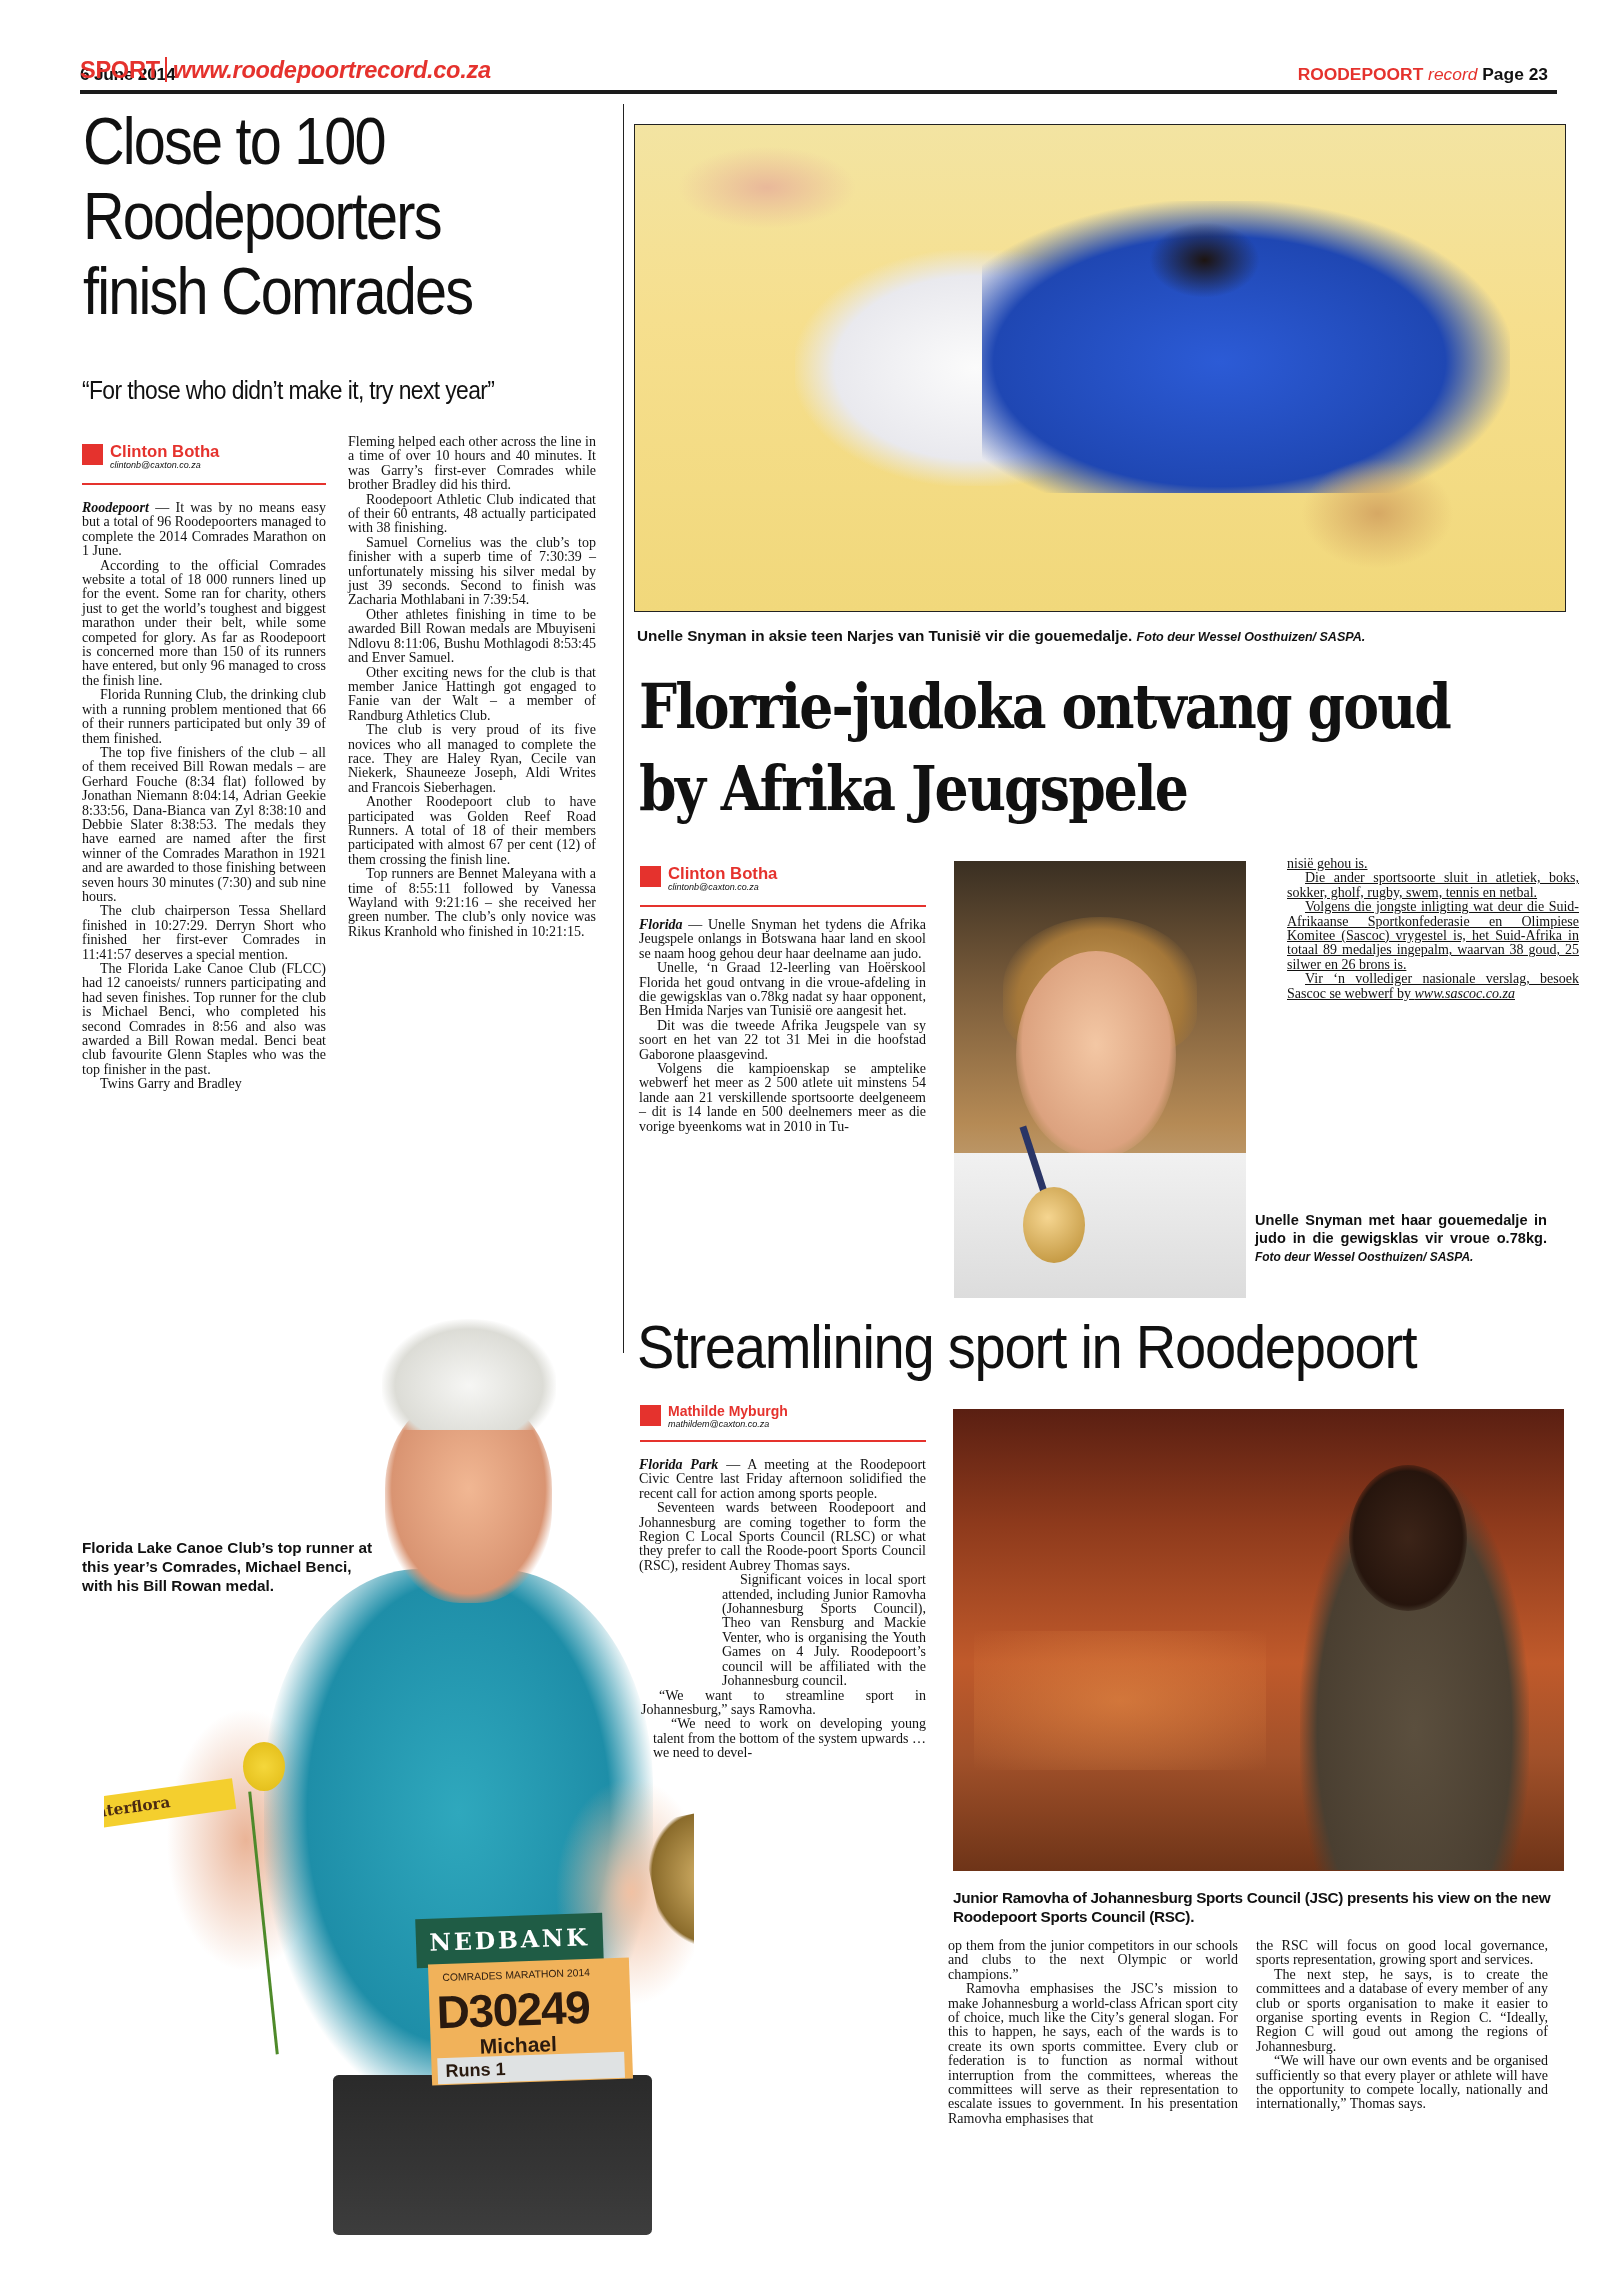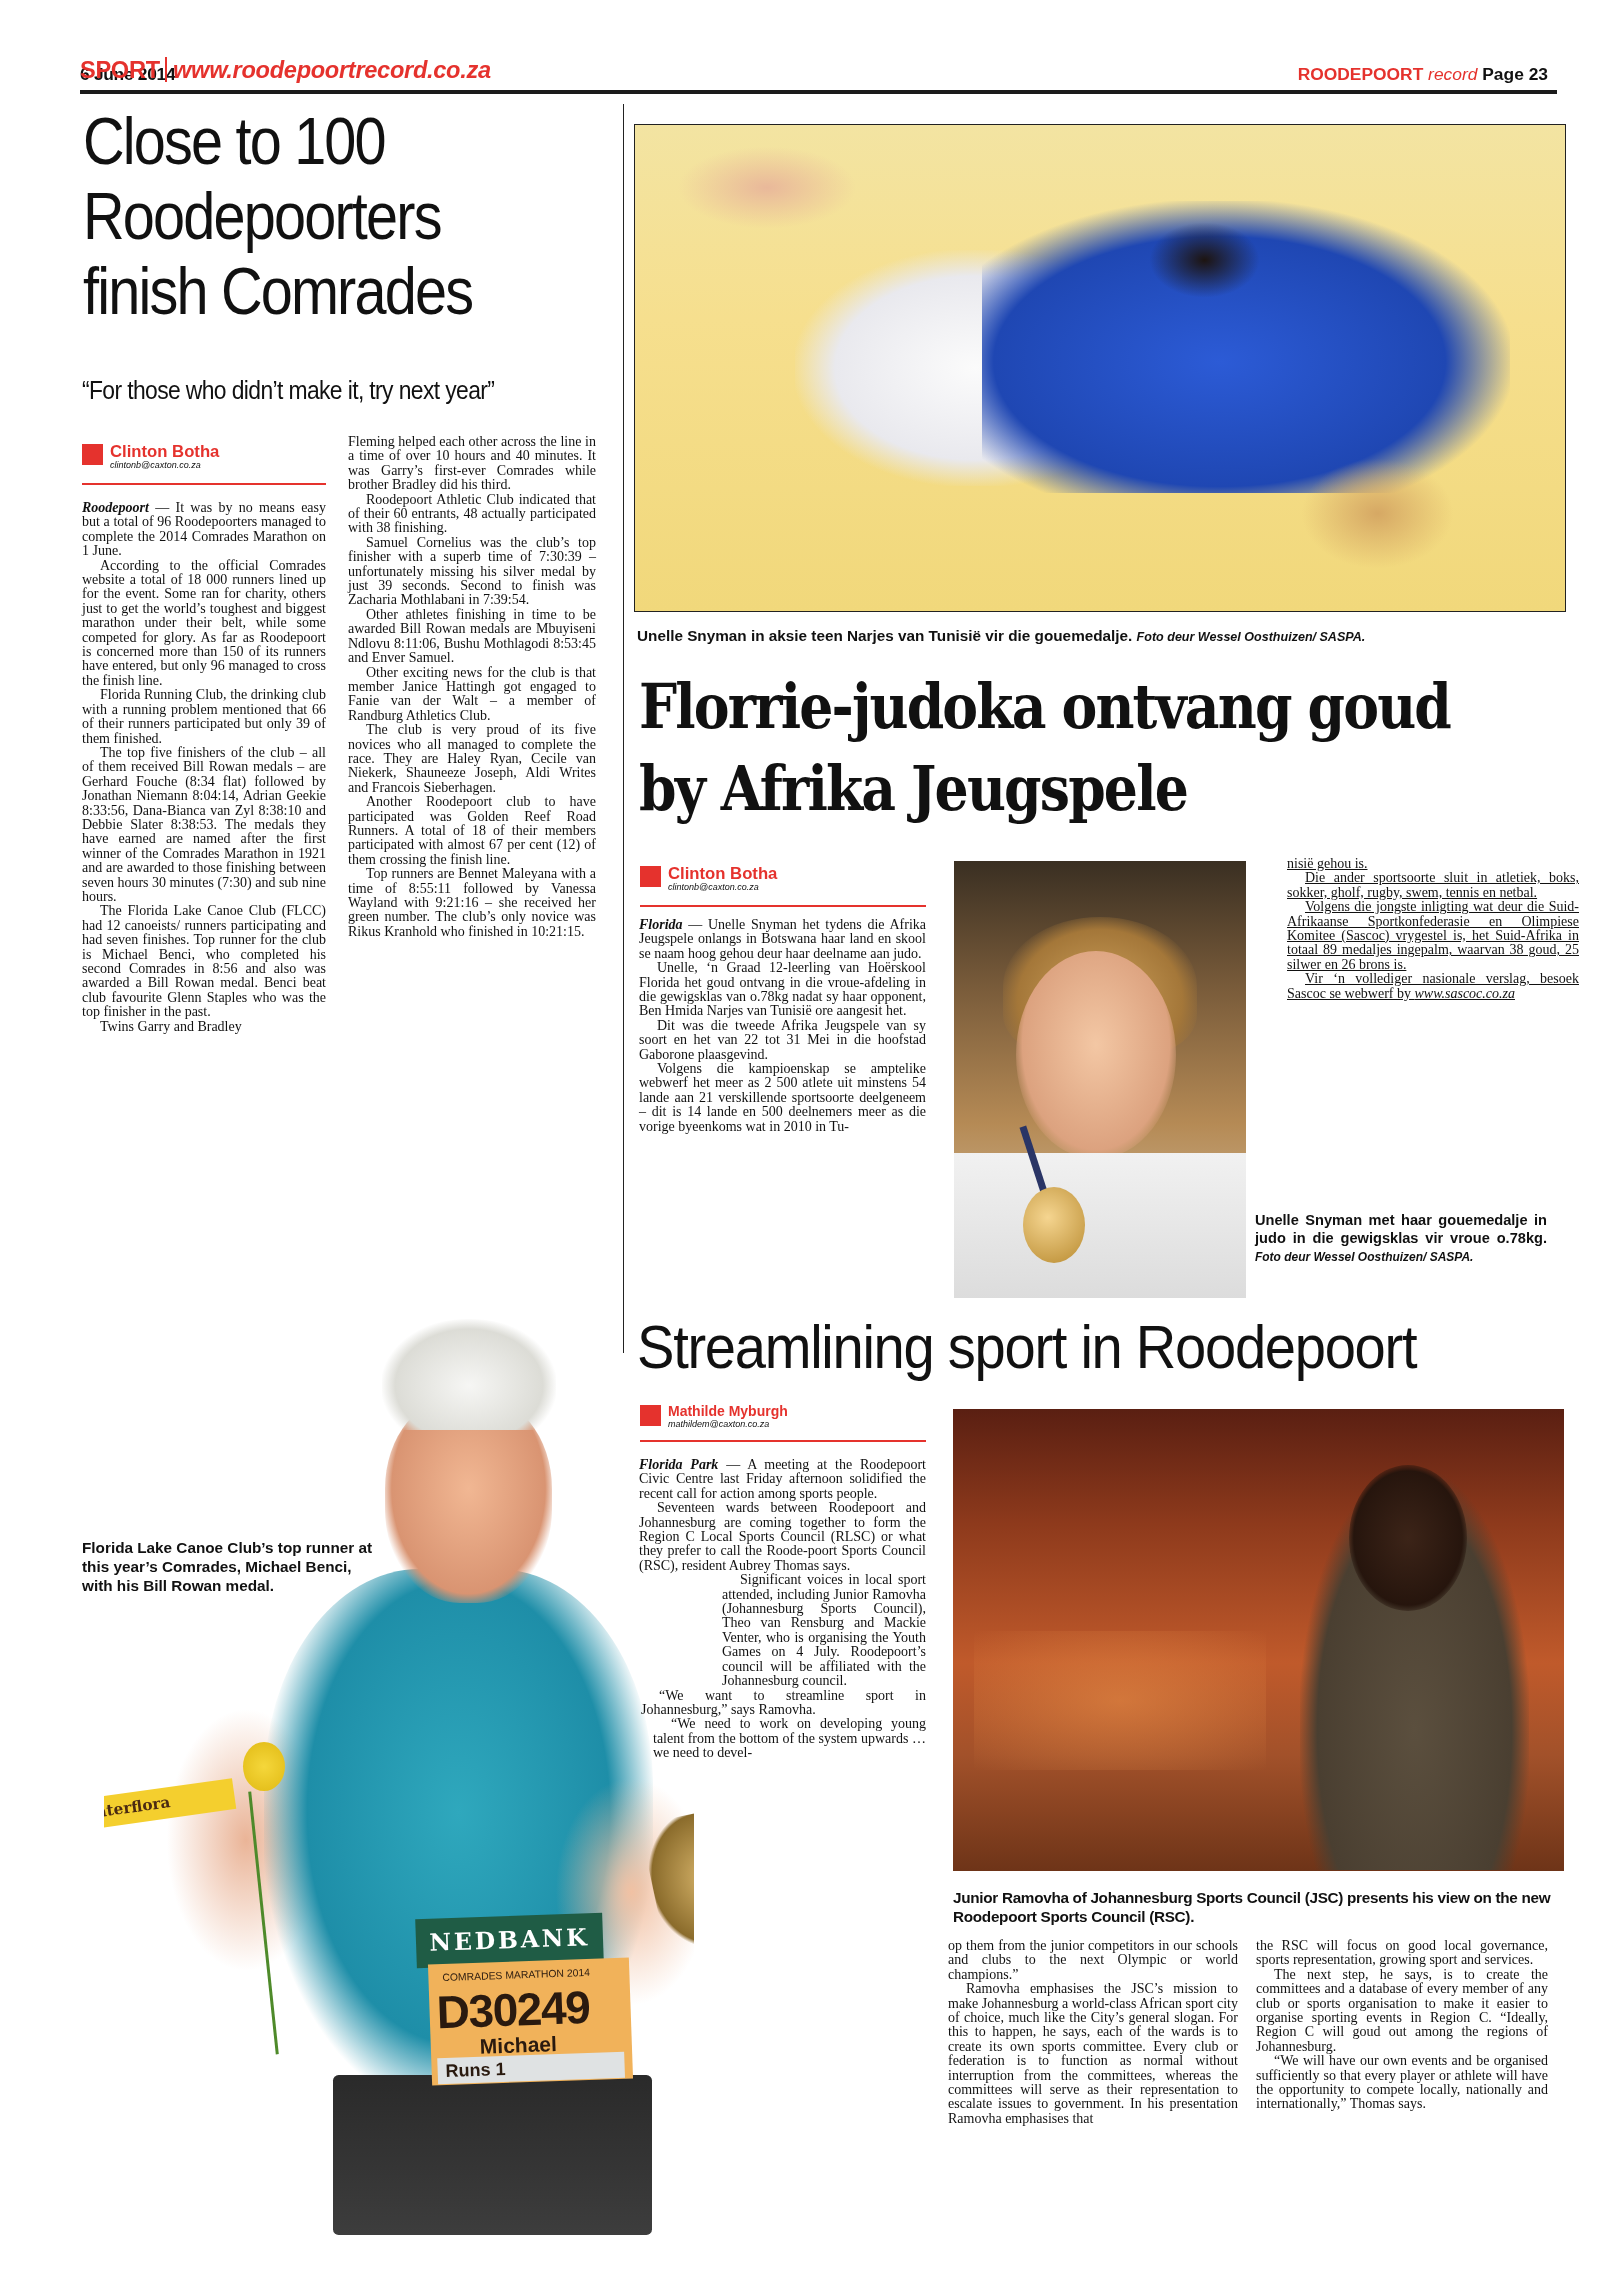--- a/index.html
+++ b/index.html
@@ -107,20 +107,21 @@
   <div class="name">Clinton Botha</div>
   <div class="email">clintonb@caxton.co.za</div>
   <div class="line" style="width:244px;"></div>
 </div>
 
 <div class="col" style="left:82px; top:501px; width:244px;">
   <p class="lead"><span class="dateline">Roodepoort</span> <span>— It was by no means easy but a total of 96 Roodepoorters managed to complete the 2014 Comrades Marathon on 1 June.</span></p>
   <p>According to the official Comrades website a total of 18 000 runners lined up for the event. Some ran for charity, others just to get the world’s toughest and biggest marathon under their belt, while some competed for glory. As far as Roodepoort is concerned more than 150 of its runners have entered, but only 96 managed to cross the finish line.</p>
   <p>Florida Running Club, the drinking club with a running problem mentioned that 66 of their runners participated but only 39 of them finished.</p>
   <p>The top five finishers of the club – all of them received Bill Rowan medals – are Gerhard Fouche (8:34 flat) followed by Jonathan Niemann 8:04:14, Adrian Geekie 8:33:56, Dana-Bianca van Zyl 8:38:10 and Debbie Slater 8:38:53. The medals they have earned are named after the first winner of the Comrades Marathon in 1921 and are awarded to those finishing between seven hours 30 minutes (7:30) and sub nine hours.</p>
+  <p>The club chairperson Tessa Shellard finished in 10:27:29. Derryn Short who finished her first-ever Comrades in 11:41:57 deserves a special mention.</p>
   <p>The Florida Lake Canoe Club (FLCC) had 12 canoeists/ runners participating and had seven finishes. Top runner for the club is Michael Benci, who completed his second Comrades in 8:56 and also was awarded a Bill Rowan medal. Benci beat club favourite Glenn Staples who was the top finisher in the past.</p>
   <p>Twins Garry and Bradley</p>
 </div>
 
 <div class="col" style="left:348px; top:435px; width:248px;">
   <p class="lead">Fleming helped each other across the line in a time of over 10 hours and 40 minutes. It was Garry’s first-ever Comrades while brother Bradley did his third.</p>
   <p>Roodepoort Athletic Club indicated that of their 60 entrants, 48 actually participated with 38 finishing.</p>
   <p>Samuel Cornelius was the club’s top finisher with a superb time of 7:30:39 – unfortunately missing his silver medal by just 39 seconds. Second to finish was Zacharia Mothlabani in 7:39:54.</p>
   <p>Other athletes finishing in time to be awarded Bill Rowan medals are Mbuyiseni Ndlovu 8:11:06, Bushu Mothlagodi 8:53:45 and Enver Samuel.</p>
   <p>Other exciting news for the club is that member Janice Hattingh got engaged to Fanie van der Walt – a member of Randburg Athletics Club.</p>

